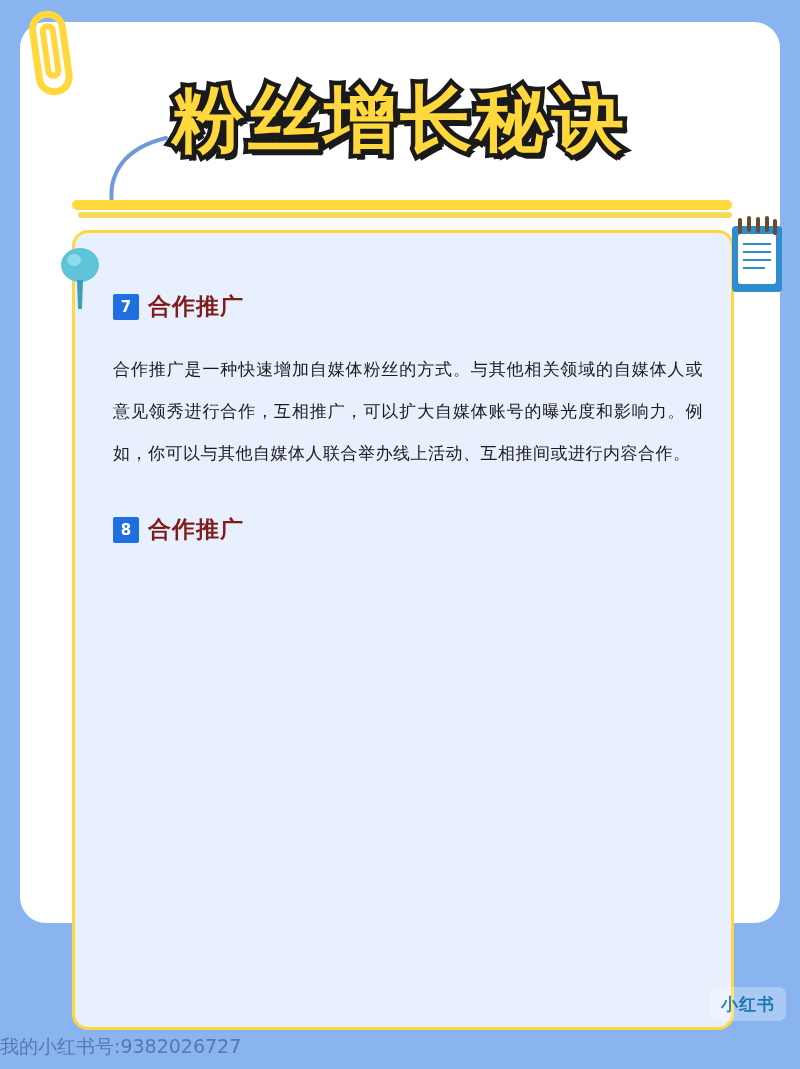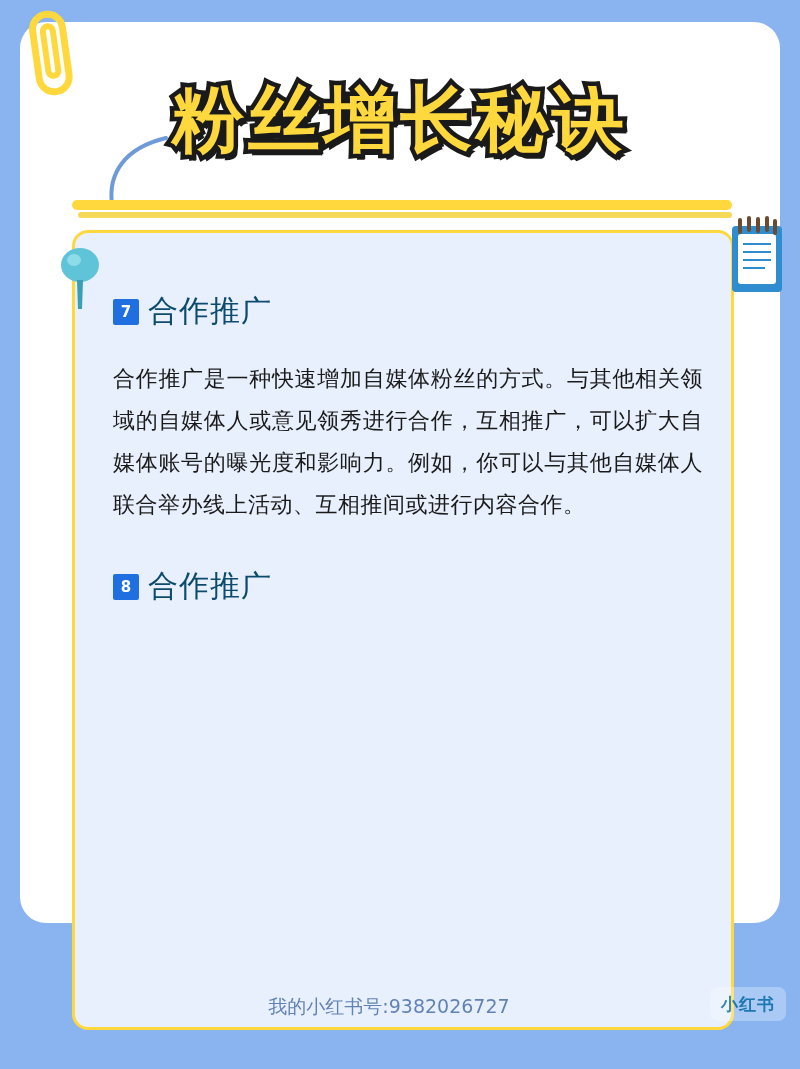--- a/index.html
+++ b/index.html
@@ -121,29 +121,29 @@
     color: #ffffff;
     font-size: 15px;
     font-weight: bold;
     display: flex;
     align-items: center;
     justify-content: center;
     border-radius: 2px;
     font-family: "DejaVu Sans", sans-serif;
   }
   .sec-title {
-    font-size: 30px;
-    font-weight: normal;
-    color: #0c4a6e;
+    font-size: 23px;
+    font-weight: bold;
+    color: #7f1d1d;
     font-family: "DejaVu Sans", sans-serif;
     letter-spacing: 1px;
   }
 
   .para {
-    font-size: 22px;
+    font-size: 17px;
     line-height: 42px;
     color: #1a1a1a;
     font-family: "DejaVu Sans", sans-serif;
     letter-spacing: .5px;
     text-align: justify;
     margin: 26px 0 0 0;
   }
   .gap-lg { margin-top: 46px; }
   .gap-sec { margin-top: 40px; }
 
@@ -182,23 +182,23 @@
     font-weight: bold;
     font-family: "DejaVu Sans", sans-serif;
     letter-spacing: 1px;
     opacity: .8;
   }
 
   
   .footer-id {
     position: absolute;
     left: 0;
-    top: 994px;
+    top: 1034px;
     width: 800px;
-    text-align: center;
+    text-align: left;
     padding-right: 22px;
     font-size: 19px;
     color: #4a6fa8;
     font-family: "DejaVu Sans", sans-serif;
     opacity: .85;
   }
 
   .emoji {
     font-family: "DejaVu Sans", sans-serif;
   }

